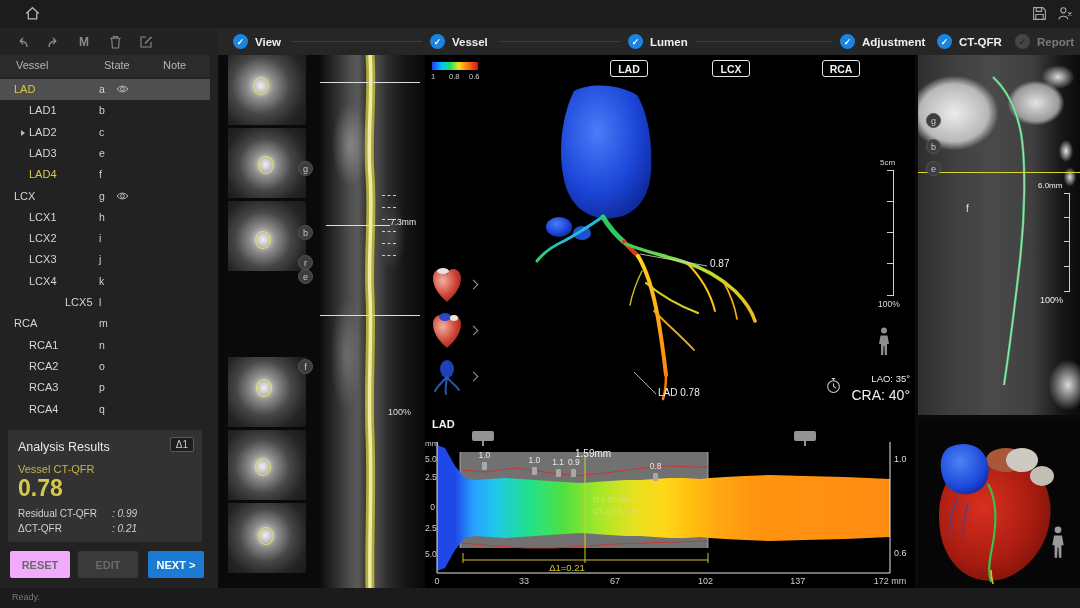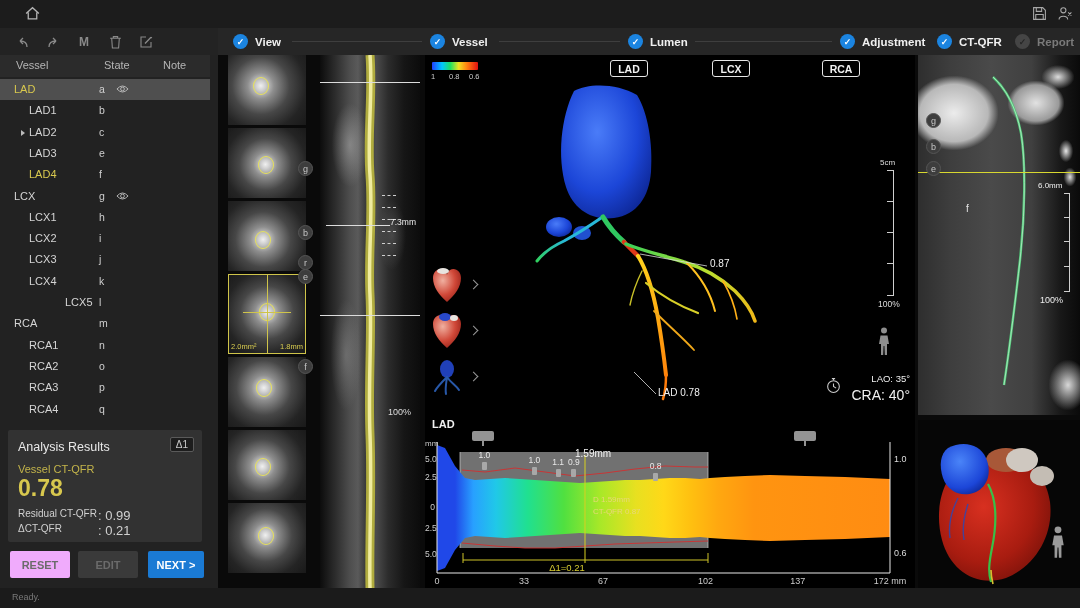--- a/index.html
+++ b/index.html
@@ -31,21 +31,21 @@
   .vname.yel{color:#d8c84e;}
   .vstate{position:absolute;left:99px;top:4px;font-size:10.5px;color:#cfcfcf;}
   .veye{position:absolute;left:116px;top:5px;}
   .varrow{position:absolute;left:21px;top:8px;width:0;height:0;border-left:4px solid #bbb;border-top:3px solid transparent;border-bottom:3px solid transparent;}
   #analysis{position:absolute;left:8px;top:375px;width:194px;height:112px;background:#323232;border-radius:2px;}
   #analysis .title{position:absolute;left:10px;top:10px;font-size:12.5px;color:#e8e8e8;}
   #analysis .badge{position:absolute;right:8px;top:7px;padding:1px 5px;background:#1d1d1d;border:1px solid #5a5a5a;font-size:10px;color:#ccc;border-radius:2px;}
   #analysis .vql{position:absolute;left:10px;top:33px;font-size:11px;color:#c3b44a;}
   #analysis .vqv{position:absolute;left:10px;top:45px;font-size:23px;font-weight:bold;color:#d8c84e;}
   #analysis .arow-l{position:absolute;left:10px;font-size:10px;color:#d0d0d0;}
-  #analysis .arow-v{position:absolute;left:90px;font-size:13px;color:#d0d0d0;}
+  #analysis .arow-v{position:absolute;left:104px;font-size:10px;color:#d0d0d0;font-style:italic;}
   .btn{position:absolute;top:496px;height:27px;border-radius:2px;font-size:11px;font-weight:bold;display:flex;align-items:center;justify-content:center;}
   #btn-reset{left:10px;width:60px;background:#f0abfc;color:#6b6b6b;}
   #btn-edit{left:78px;width:60px;background:#3a3a3a;color:#6b6b6b;}
   #btn-next{left:148px;width:56px;background:#1a7ad4;color:#fff;}
   #statusbar{left:0;top:588px;width:1080px;height:20px;background:#1b1b1b;}
   #statusbar span{position:absolute;left:12px;top:4px;font-size:9px;color:#787878;}
 
   
   #thumbs{left:228px;top:55px;width:78px;height:533px;}
   .thumb{position:absolute;left:0;width:78px;background:#1c1c1c;box-sizing:border-box;}
@@ -293,28 +293,20 @@
       <div class="blob" style="background: radial-gradient(circle at 42% 44%, rgb(240, 240, 240) 0%, rgb(207, 207, 207) 8%, rgb(142, 142, 142) 22%, rgb(71, 71, 71) 48%, rgb(36, 36, 36) 75%, rgb(25, 25, 25) 100%);"></div>
       <div class="ring" style="left: 32%; top: 32%;"></div>
     </div>
     <div class="thumb" style="top: 73px; height: 70px;">
       <div class="blob" style="background: radial-gradient(circle at 48% 52%, rgb(240, 240, 240) 0%, rgb(207, 207, 207) 8%, rgb(142, 142, 142) 22%, rgb(71, 71, 71) 48%, rgb(36, 36, 36) 75%, rgb(25, 25, 25) 100%);"></div>
       <div class="ring" style="left: 38%; top: 40%;"></div>
     </div>
     <div class="thumb" style="top: 146px; height: 70px;">
       <div class="blob" style="background: radial-gradient(circle at 45% 55%, rgb(240, 240, 240) 0%, rgb(207, 207, 207) 8%, rgb(142, 142, 142) 22%, rgb(71, 71, 71) 48%, rgb(36, 36, 36) 75%, rgb(25, 25, 25) 100%);"></div>
       <div class="ring" style="left: 35%; top: 43%;"></div>
-    </div>
-    <div class="thumb sel" style="top: 219px; height: 80px;">
-      <div class="blob" style="background: radial-gradient(circle at 50% 48%, rgb(240, 240, 240) 0%, rgb(207, 207, 207) 8%, rgb(142, 142, 142) 22%, rgb(71, 71, 71) 48%, rgb(36, 36, 36) 75%, rgb(25, 25, 25) 100%);"></div>
-      <div class="ring" style="left: 40%; top: 36%;"></div>
-      <div class="crossv"></div>
-      <div class="crossh"></div>
-      <div class="thmlbl" style="left: 2px;">2.0mm²</div>
-      <div class="thmlbl" style="right: 2px;">1.8mm</div>
     </div>
     <div class="thumb" style="top: 302px; height: 70px;">
       <div class="blob" style="background: radial-gradient(circle at 46% 44%, rgb(240, 240, 240) 0%, rgb(207, 207, 207) 8%, rgb(142, 142, 142) 22%, rgb(71, 71, 71) 48%, rgb(36, 36, 36) 75%, rgb(25, 25, 25) 100%);"></div>
       <div class="ring" style="left: 36%; top: 32%;"></div>
     </div>
     <div class="thumb" style="top: 375px; height: 70px;">
       <div class="blob" style="background: radial-gradient(circle at 44% 52%, rgb(240, 240, 240) 0%, rgb(207, 207, 207) 8%, rgb(142, 142, 142) 22%, rgb(71, 71, 71) 48%, rgb(36, 36, 36) 75%, rgb(25, 25, 25) 100%);"></div>
       <div class="ring" style="left: 34%; top: 40%;"></div>
     </div>
     <div class="thumb" style="top: 448px; height: 70px;">
@@ -555,21 +547,21 @@
       <div class="ytick" style="top: 108px;">2.5</div>
       <div class="ytick" style="top: 134px;">5.0</div>
     </div>
   <div id="rticks">
       <div class="rttick" style="top: 39px;">1.0</div>
       <div class="rttick" style="top: 133px;">0.6</div>
     </div>
   <div id="xticks">
       <div class="xtick" style="left: -8px;">0</div>
       <div class="xtick" style="left: 78.9128px;">33</div>
-      <div class="xtick" style="left: 158px;">67</div>
+      <div class="xtick" style="left: 170px;">67</div>
       <div class="xtick" style="left: 260.64px;">102</div>
       <div class="xtick" style="left: 352.82px;">137</div>
       <div class="xtick" style="left: 445px;">172 mm</div>
     </div>
   <div id="dmarks">
       <div class="dmark" style="left: 47.407px; top: 35px;">1.0</div>
       <div class="dpin" style="left: 56.907px; top: 47px;"></div>
       <div class="dmark" style="left: 97.4477px; top: 40px;">1.0</div>
       <div class="dpin" style="left: 106.948px; top: 52px;"></div>
       <div class="dmark" style="left: 121.151px; top: 42px;">1.1</div>

